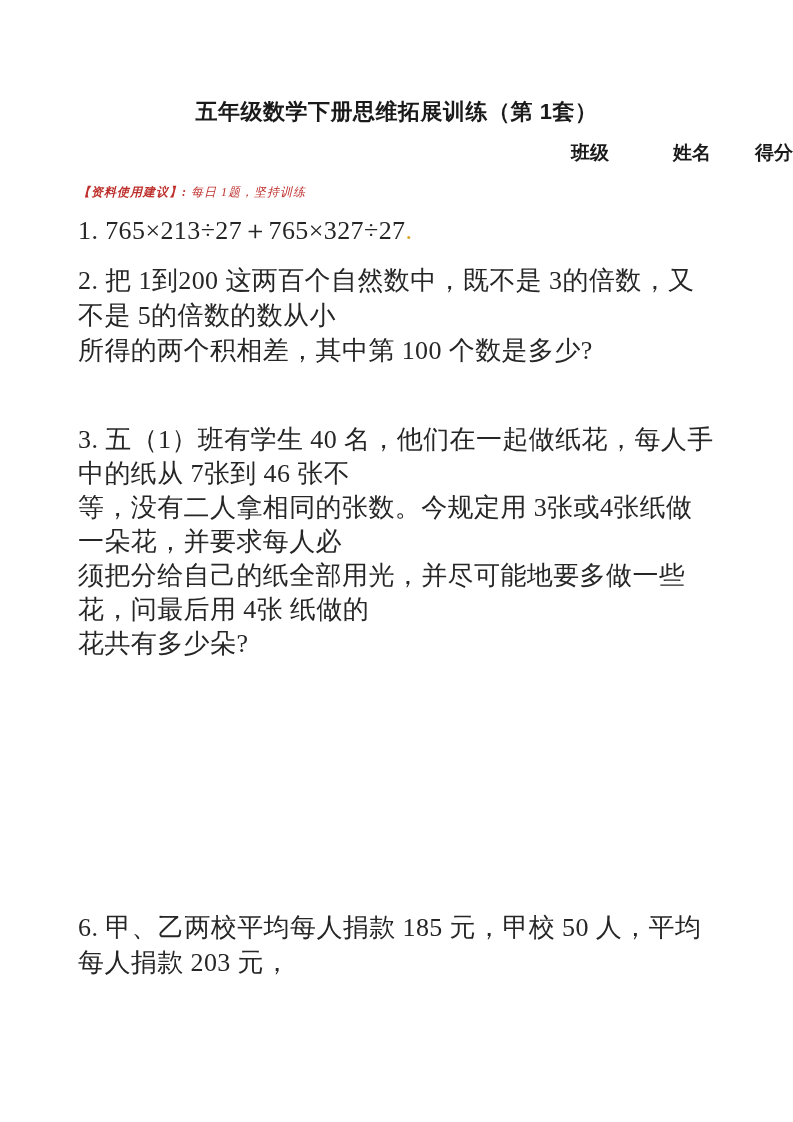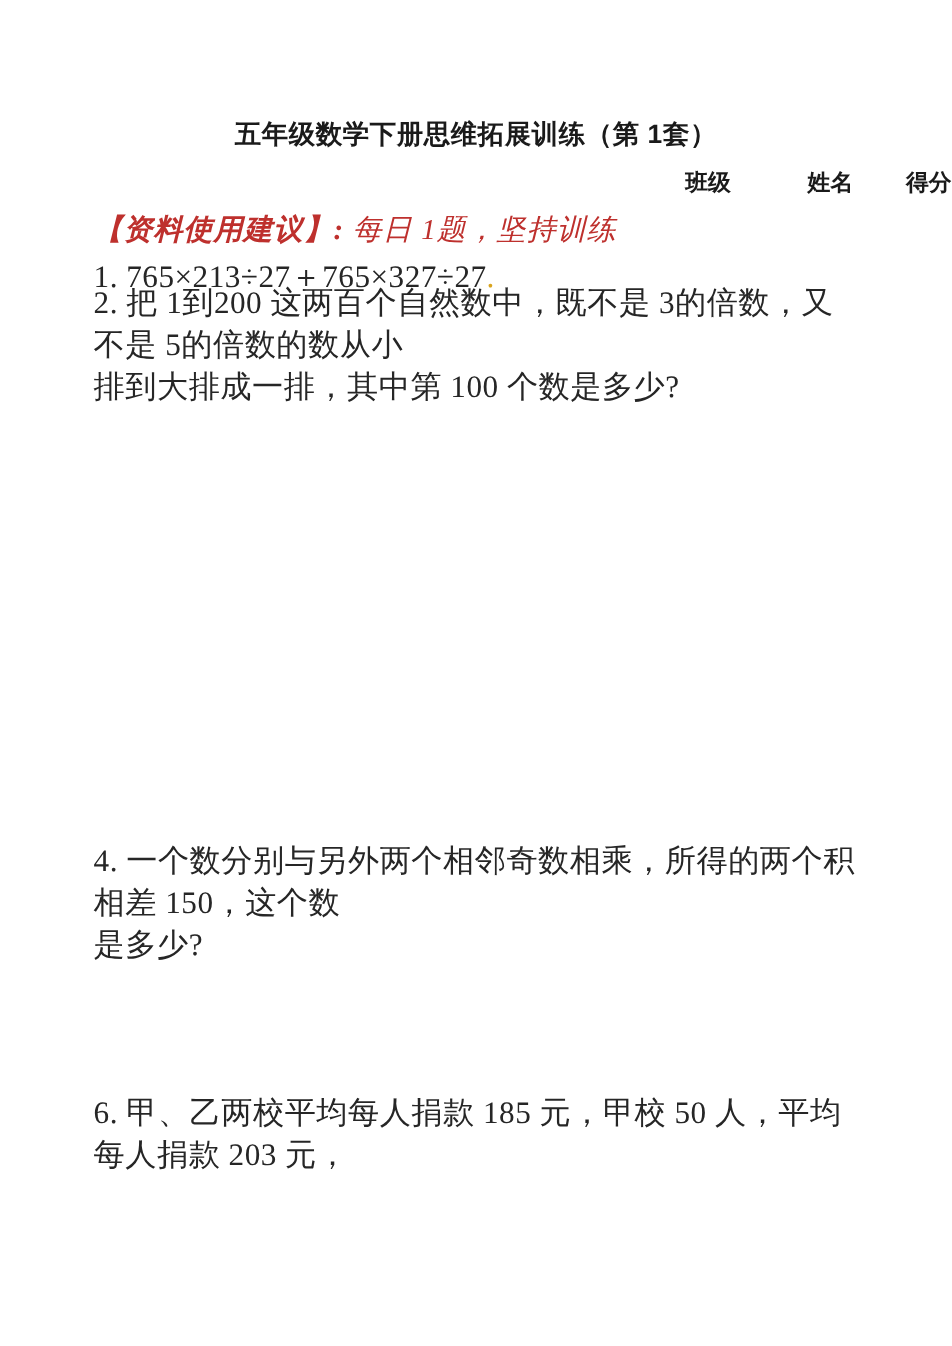--- a/index.html
+++ b/index.html
@@ -45,37 +45,37 @@
     line-height: 24px;
     color: #1a1a1a;
   }
   .fields .field-gap-1 { margin-left: 64px; }
   .fields .field-gap-2 { margin-left: 44px; }
   .tip {
     position: absolute;
     top: 163px;
     left: 78px;
     right: 71px;
-    font-size: 24px;
+    font-size: 12px;
     line-height: 28px;
     font-style: italic;
     letter-spacing: 1px;
     white-space: nowrap;
   }
   .tip-label { font-weight: bold; }
   .q {
     position: absolute;
     left: 78px;
     right: 76px;
     font-size: 26px;
     line-height: 35px;
     letter-spacing: 0.4px;
   }
   .q1 { top: 198px; }
-  .q2 { top: 220px; }
+  .q2 { top: 248px; }
   .q3 { top: 408px; line-height: 34px; }
   .q4 { top: 685px; }
   .q5 { top: 895px; }
   .line { white-space: pre-wrap; }
 </style>
 </head>
 <body>
 
 <div class="page">
 
@@ -90,26 +90,28 @@
   <div class="tip" style="color: rgb(190, 48, 45);">
     <span class="tip-label">【资料使用建议】:</span><span class="tip-text"> 每日 1题，坚持训练</span>
   </div>
 
   <div class="q q1">
     <span class="line">1. 765×213÷27＋765×327÷27</span><span class="q1-period" style="color: rgb(217, 164, 30);">.</span>
   </div>
 
   <div class="q q2">
     <div class="line">2. 把 1到200 这两百个自然数中，既不是 3的倍数，又不是 5的倍数的数从小</div>
-    <div class="line">排到大排成一排，其中第 100 个数是多少?</div>
+    <div class="line">所得的两个积相差，其中第 100 个数是多少?</div>
   </div>
 
+  <div class="q q3">
+    <div class="line">3. 五（1）班有学生 40 名，他们在一起做纸花，每人手中的纸从 7张到 46 张不</div>
+    <div class="line">等，没有二人拿相同的张数。今规定用 3张或4张纸做一朵花，并要求每人必</div>
+    <div class="line">须把分给自己的纸全部用光，并尽可能地要多做一些花，问最后用 4张 纸做的</div>
+    <div class="line">花共有多少朵?</div>
+  </div>
 
-  <div class="q q4">
-    <div class="line">4. 一个数分别与另外两个相邻奇数相乘，所得的两个积相差 150，这个数</div>
-    <div class="line">是多少?</div>
-  </div>
 
   <div class="q q5">
     <div class="line">6. 甲、乙两校平均每人捐款 185 元，甲校 50 人，平均每人捐款 203 元，</div>
   </div>
 
 </div>
 
 </body></html>

